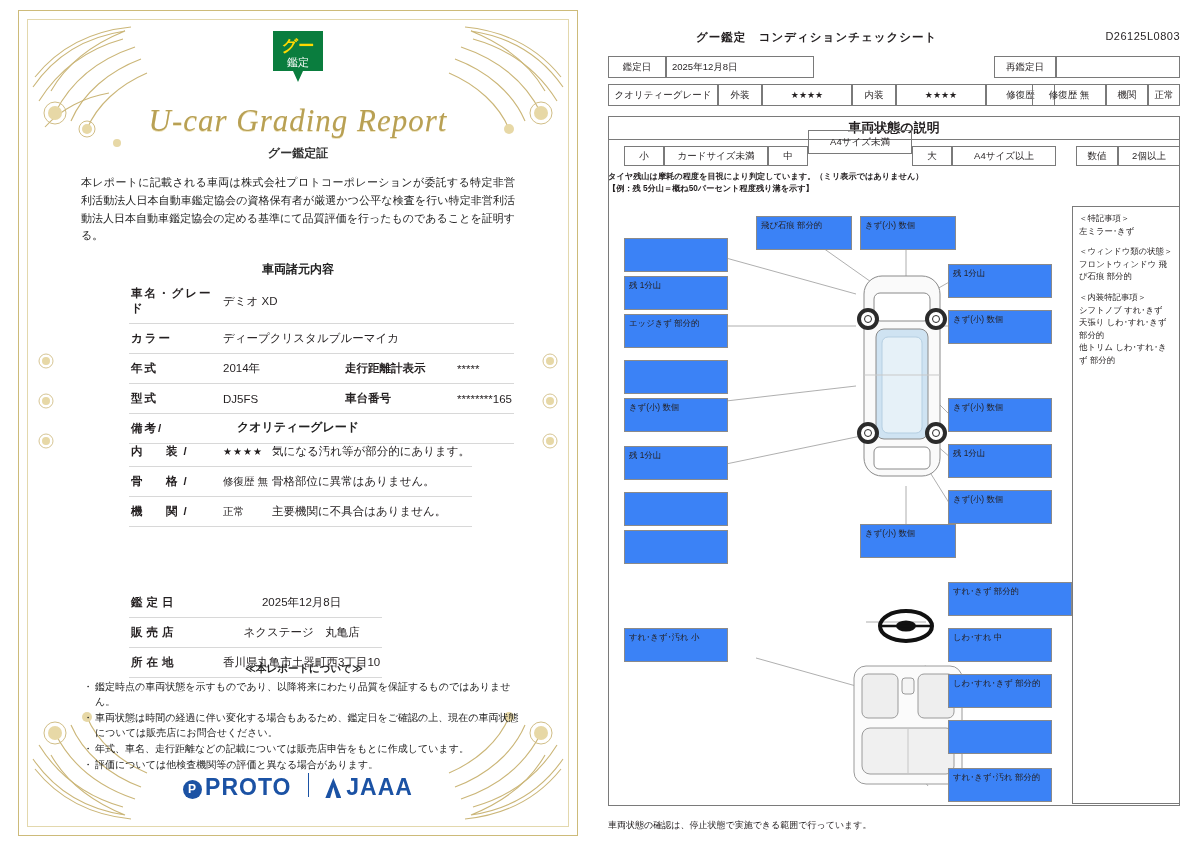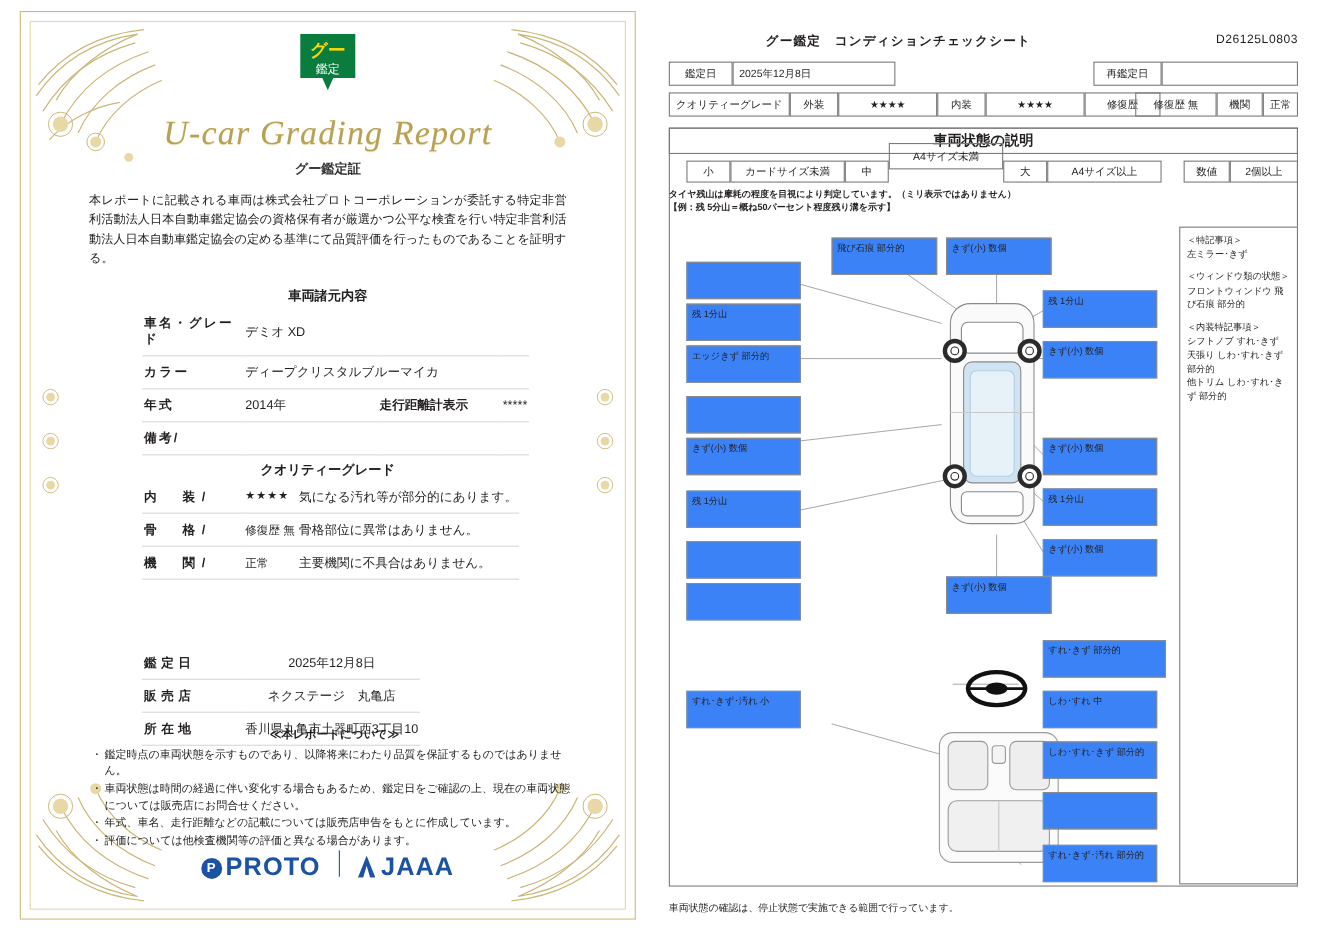--- a/index.html
+++ b/index.html
@@ -264,20 +264,26 @@
       <td class="lbl">カラー</td>
       <td colspan="3">ディープクリスタルブルーマイカ</td>
     </tr>
     <tr>
       <td class="lbl">年式</td>
       <td style="width:118px">2014年</td>
       <td style="width:108px;font-weight:bold">走行距離計表示</td>
       <td>*****</td>
     </tr>
     <tr>
+      <td class="lbl">型式</td>
+      <td style="width:118px">DJ5FS</td>
+      <td style="width:108px;font-weight:bold">車台番号</td>
+      <td>********165</td>
+    </tr>
+    <tr>
       <td class="lbl">備考/</td>
       <td colspan="3"></td>
     </tr>
   </tbody>
     </table>
 
   <div class="section-h" style="top:408px">クオリティーグレード</div>
 
   <table class="tbl" style="top:426px">
     <tbody>
@@ -441,21 +447,21 @@
   <div class="mini" style="left:150px;top:190px;width:96px;height:34px">飛び石痕 部分的</div>
   <div class="mini" style="left:254px;top:190px;width:96px;height:34px">きず(小) 数個</div>
 
   <div class="mini" style="left:342px;top:238px;width:104px;height:34px">残 1分山</div>
   <div class="mini" style="left:342px;top:284px;width:104px;height:34px">きず(小) 数個</div>
   <div class="mini" style="left:342px;top:372px;width:104px;height:34px">きず(小) 数個</div>
   <div class="mini" style="left:342px;top:418px;width:104px;height:34px">残 1分山</div>
   <div class="mini" style="left:342px;top:464px;width:104px;height:34px">きず(小) 数個</div>
   <div class="mini" style="left:254px;top:498px;width:96px;height:34px">きず(小) 数個</div>
 
-  <div class="mini" style="left:342px;top:556px;width:112px;height:34px">すれ･きず 部分的</div>
+  <div class="mini" style="left:342px;top:556px;width:124px;height:34px">すれ･きず 部分的</div>
   <div class="mini" style="left:342px;top:602px;width:104px;height:34px">しわ･すれ 中</div>
   <div class="mini" style="left:342px;top:648px;width:104px;height:34px">しわ･すれ･きず 部分的</div>
   <div class="mini" style="left:342px;top:694px;width:104px;height:34px"></div>
   <div class="mini" style="left:342px;top:742px;width:104px;height:34px">すれ･きず･汚れ 部分的</div>
   <div class="mini" style="left:18px;top:602px;width:104px;height:34px">すれ･きず･汚れ 小</div>
 
   <div class="memo" style="left:466px;top:180px;width:108px;height:598px">
     <div>＜特記事項＞</div>
     <div>左ミラー･きず</div>
     <div style="height:8px"></div>

